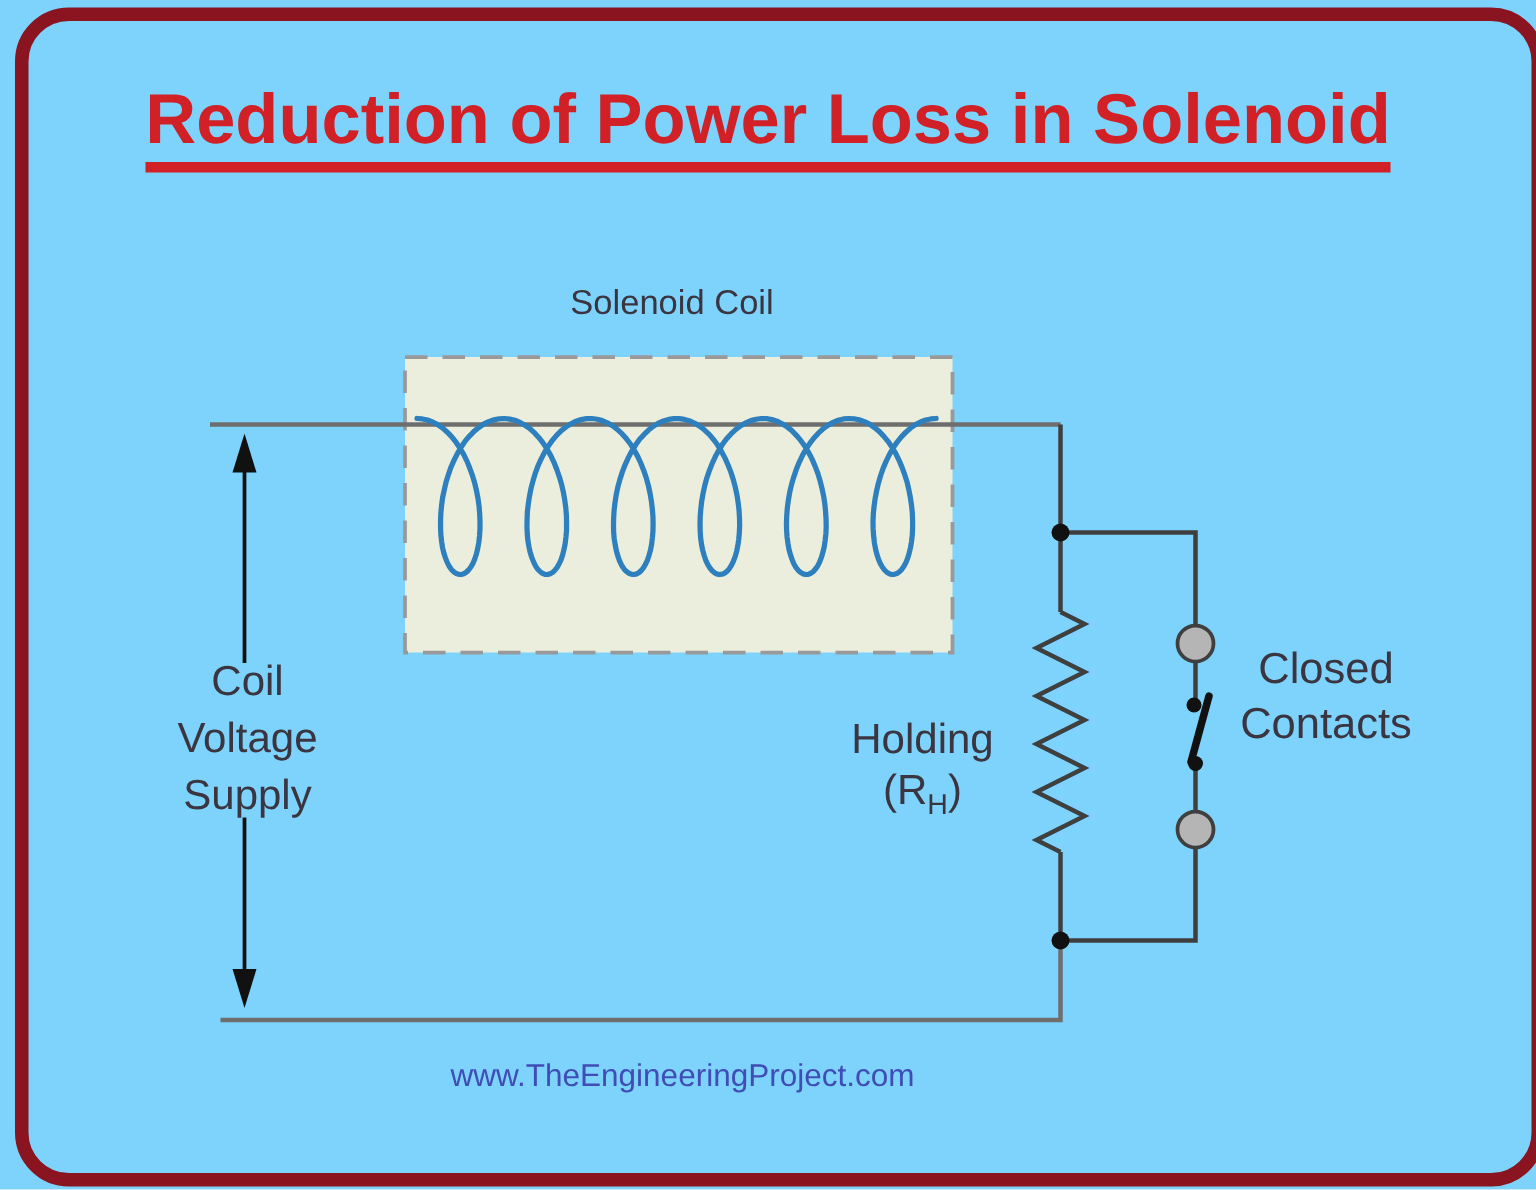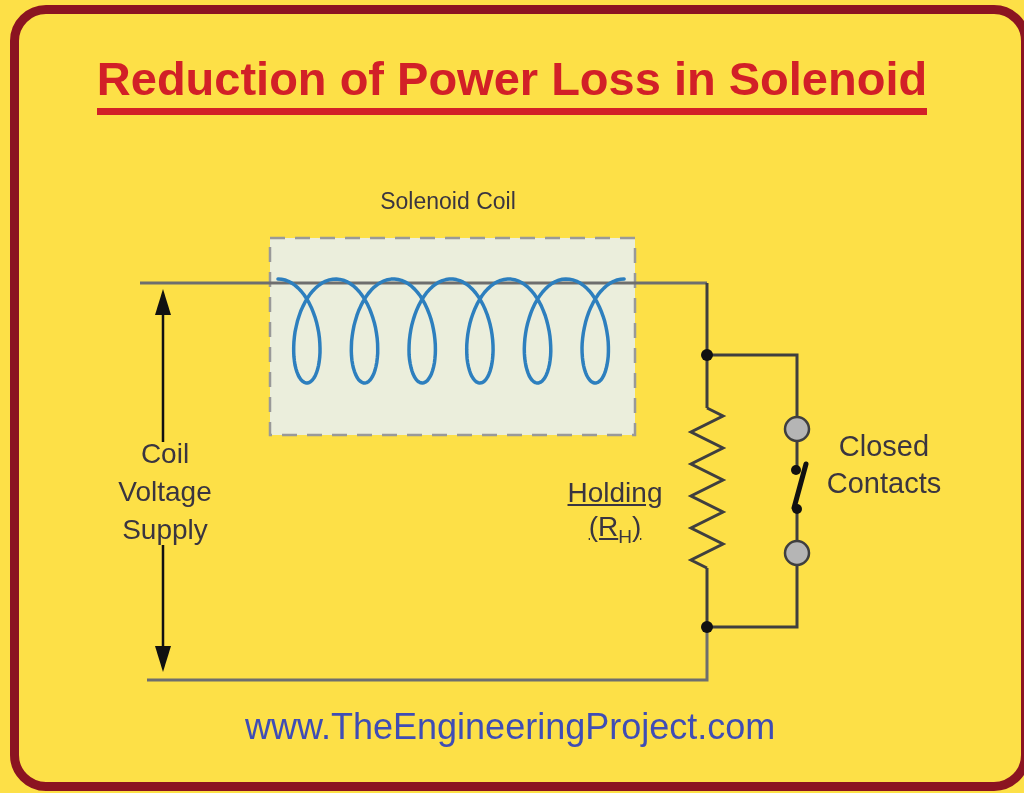--- a/index.html
+++ b/index.html
@@ -1,42 +1,42 @@
 <!DOCTYPE html>
 <html><head>
 <meta charset="utf-8">
 <style>
   html,body{margin:0;padding:0;background:#ffffff;}
   .canvas{
     position:relative;width:1024px;height:793px;overflow:hidden;
-    background:#fde047;font-family:"Liberation Sans",sans-serif;
+    background:#7dd3fc;font-family:"Liberation Sans",sans-serif;
   }
   .frame{
     position:absolute;left:10px;top:5px;width:1002px;height:768px;
     border:9px solid #8b1421;border-radius:36px;background:transparent;
   }
   .title-wrap{
     position:absolute;left:0;right:0;top:54px;text-align:center;
   }
   .title-text{
     display:inline-block;color:#d22027;font-size:47px;font-weight:bold;
     border-bottom:7px solid #d22027;padding-bottom:5px;line-height:1.05;
     letter-spacing:0px;white-space:nowrap;
   }
   .dlabel{
     position:absolute;color:#3a3540;text-align:center;
   }
   .lbl-solenoid{left:298px;top:188px;width:300px;font-size:23px;}
   .lbl-supply{left:65px;top:435px;width:200px;font-size:28px;line-height:38px;}
-  .lbl-resistor{left:515px;top:476px;width:200px;font-size:28px;line-height:34px;text-decoration:underline;}
+  .lbl-resistor{left:515px;top:476px;width:200px;font-size:28px;line-height:34px;}
   .lbl-resistor sub{font-size:0.68em;}
   .lbl-contacts{left:784px;top:428px;width:200px;font-size:29px;line-height:37px;}
   .footer-url{
     position:absolute;left:245px;top:706px;width:420px;text-align:center;
-    color:#3f4db5;font-size:36px;
+    color:#3f4db5;font-size:21px;
   }
   svg.circuit{position:absolute;left:0;top:0;}
 </style>
 </head>
 <body>
 
 <div class="canvas">
 
   <div class="frame"></div>
 

